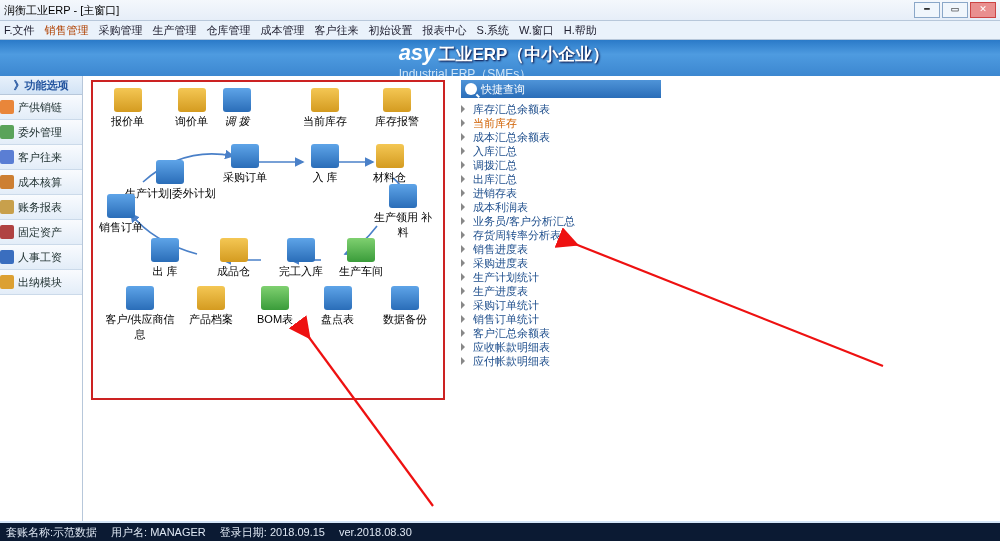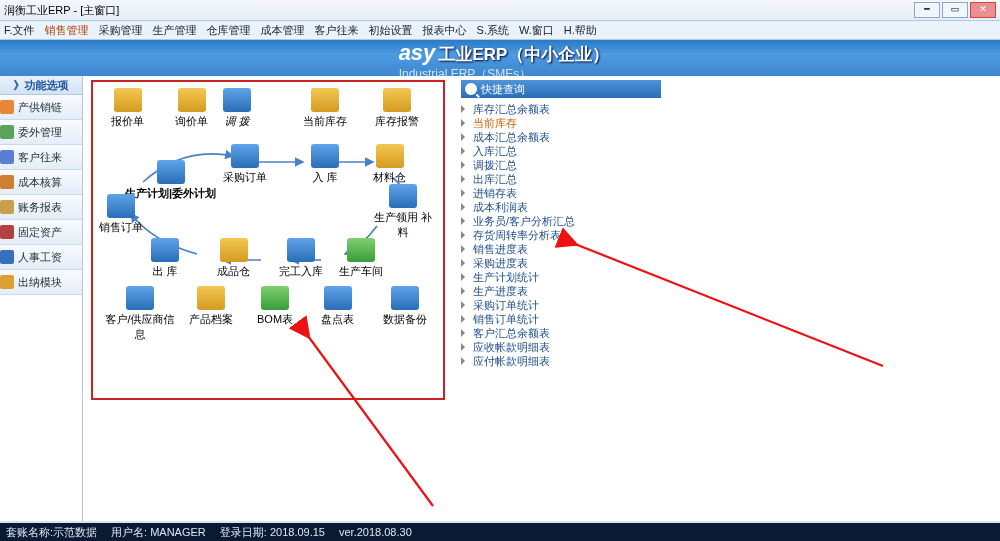--- a/index.html
+++ b/index.html
@@ -160,21 +160,21 @@
           <path d="M50,100 Q90,64 140,74"></path>
           <path d="M165,80 L210,80"></path>
           <path d="M238,80 L280,80"></path>
           <path d="M300,96 Q318,110 302,124"></path>
           <path d="M284,144 Q268,165 252,172"></path>
           <path d="M228,178 L198,178"></path>
           <path d="M168,178 L130,178"></path>
           <path d="M104,172 Q60,160 38,132"></path>
         </g>
       </svg>
-      <div class="dnode" style="left:32px;top:78px;font-weight:bold;"><div class="dic blue"></div><span><span>生产计划</span>|<span>委外计划</span></span></div>
+      <div class="dnode" style="left:32px;top:78px;"><div class="dic blue"></div><span><span>生产计划</span>|<span>委外计划</span></span></div>
       <div class="dnode" style="left:130px;top:62px;"><div class="dic blue"></div><span>采购订单</span></div>
       <div class="dnode" style="left:218px;top:62px;"><div class="dic blue"></div><span>入  库</span></div>
       <div class="dnode" style="left:280px;top:62px;"><div class="dic yel"></div><span>材料仓</span></div>
       <div class="dnode" style="left:6px;top:112px;"><div class="dic blue"></div><span>销售订单</span></div>
       <div class="dnode" style="left:280px;top:102px;">
           <div class="dic blue"></div>
           <span style="display:block;width:60px;">生产领用  补料</span>
         </div>
       <div class="dnode" style="left:58px;top:156px;"><div class="dic blue"></div><span>出  库</span></div>
       <div class="dnode" style="left:124px;top:156px;"><div class="dic yel"></div><span>成品仓</span></div>

